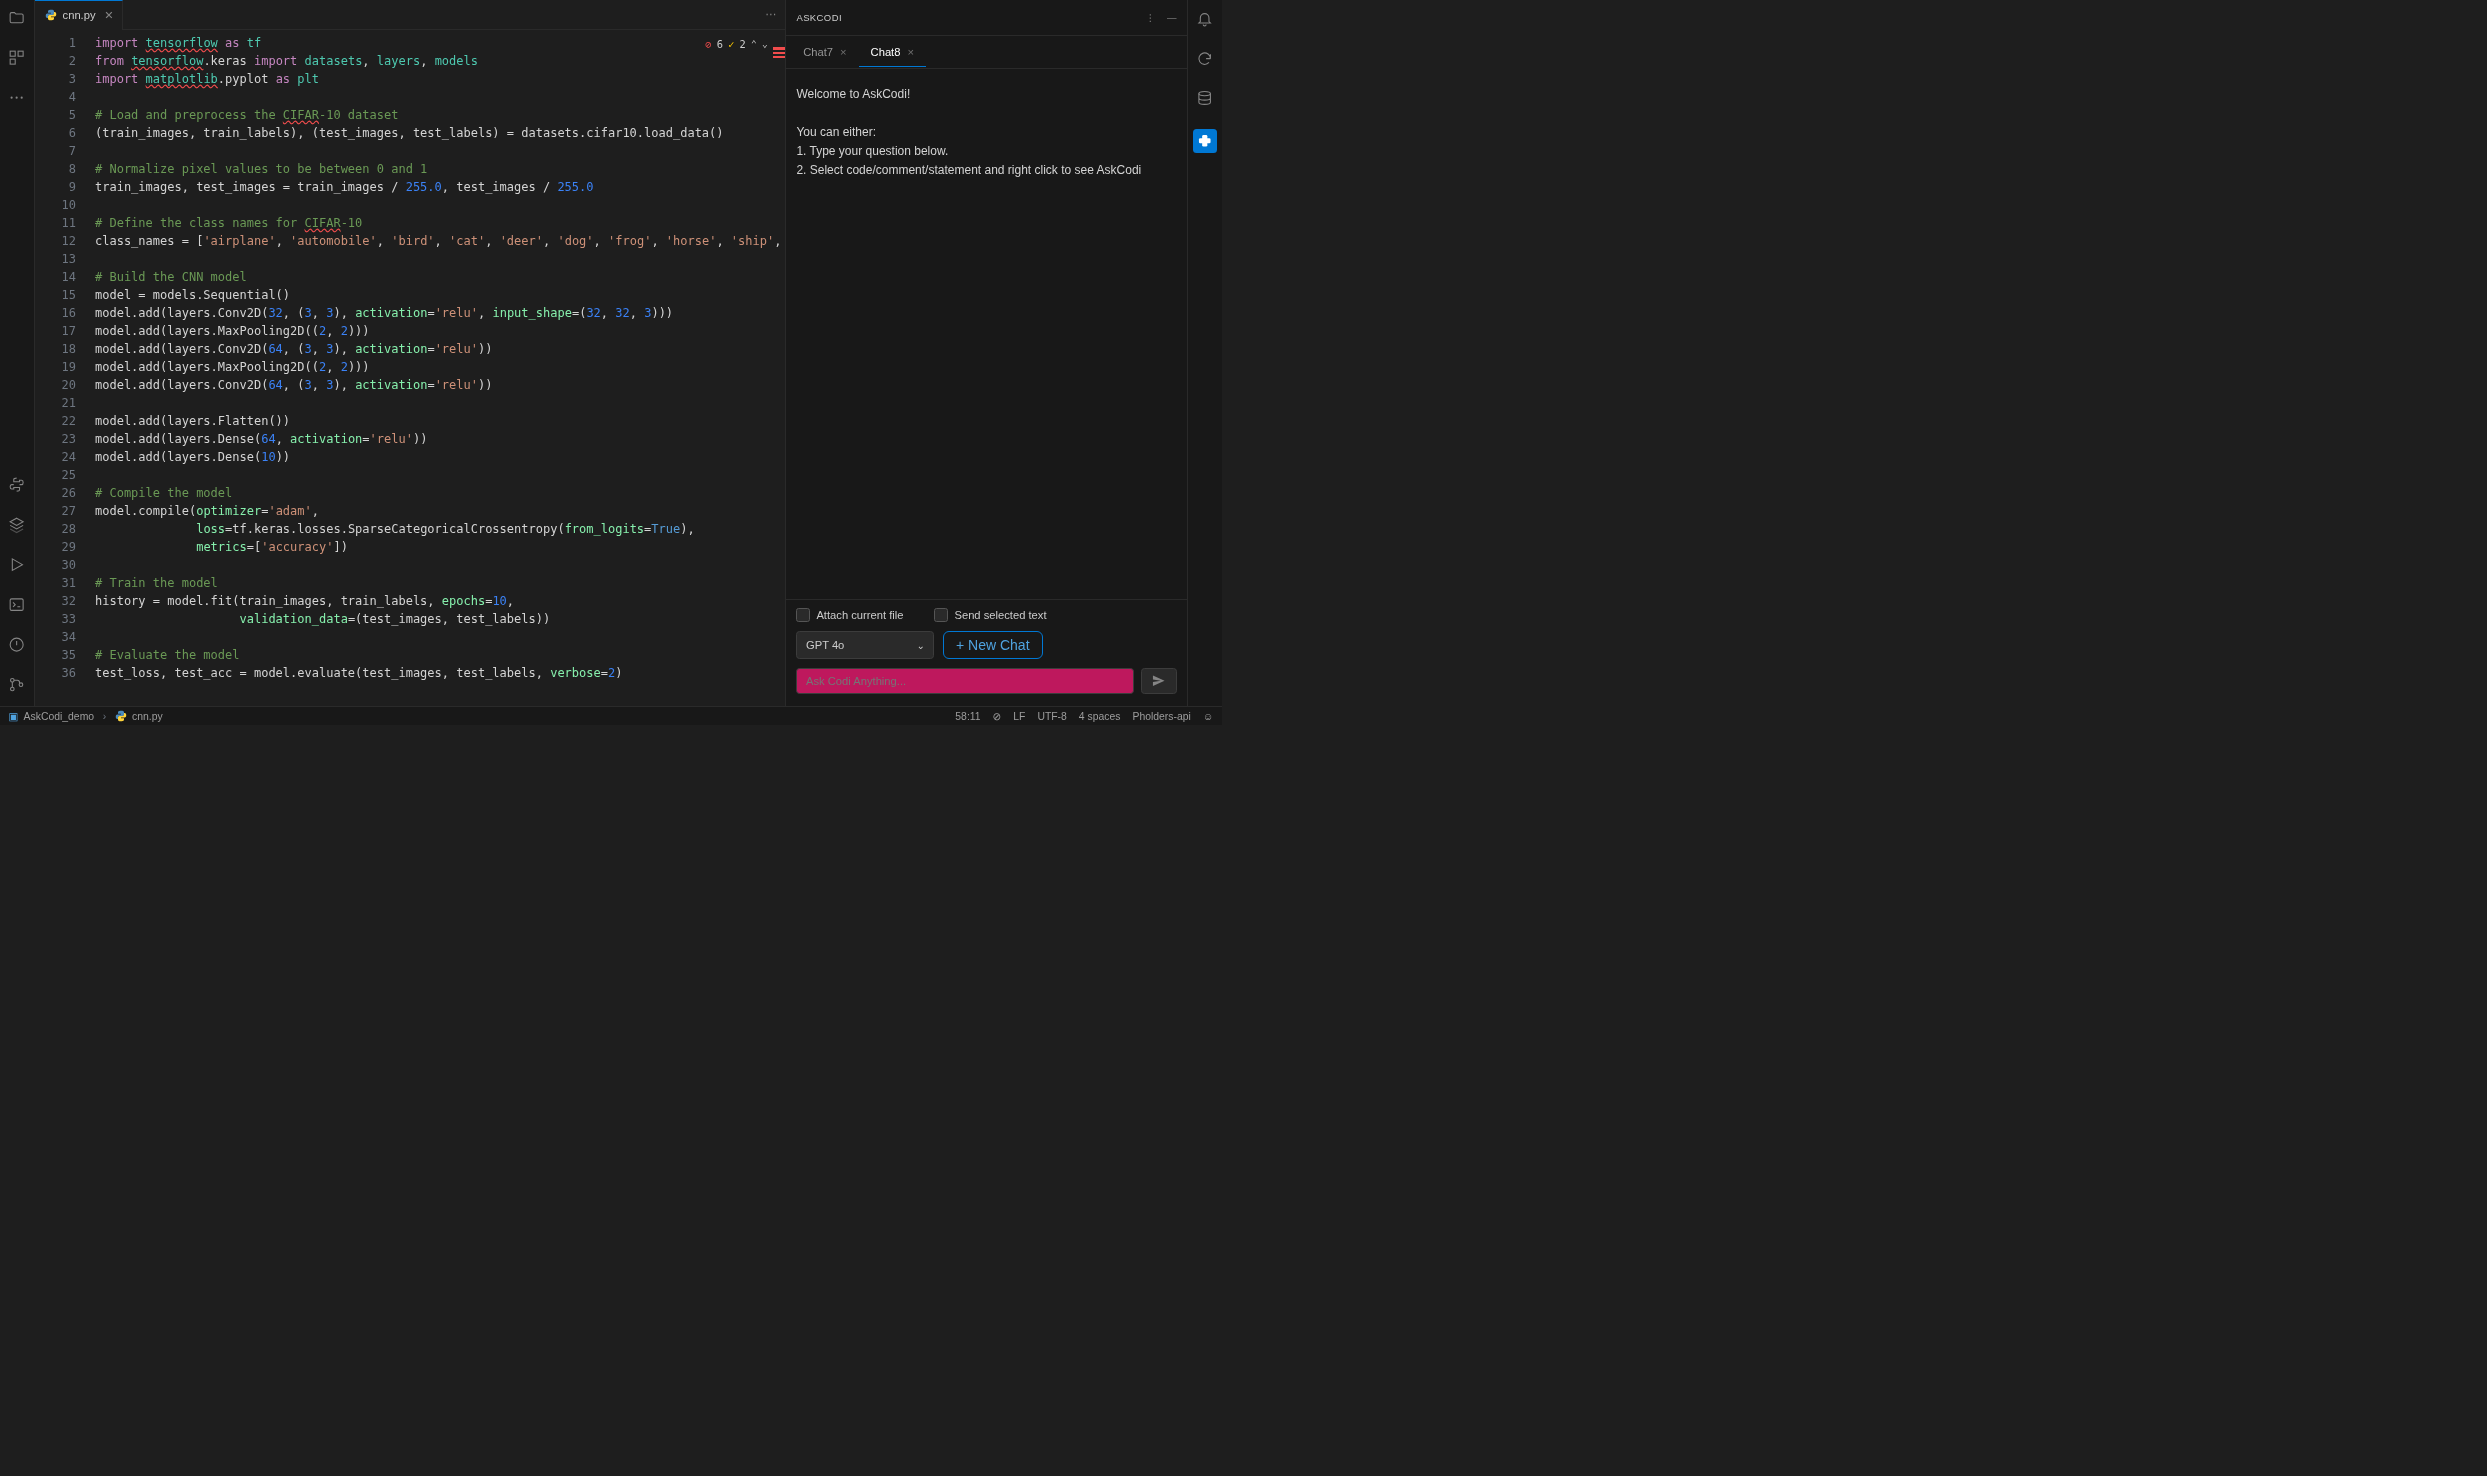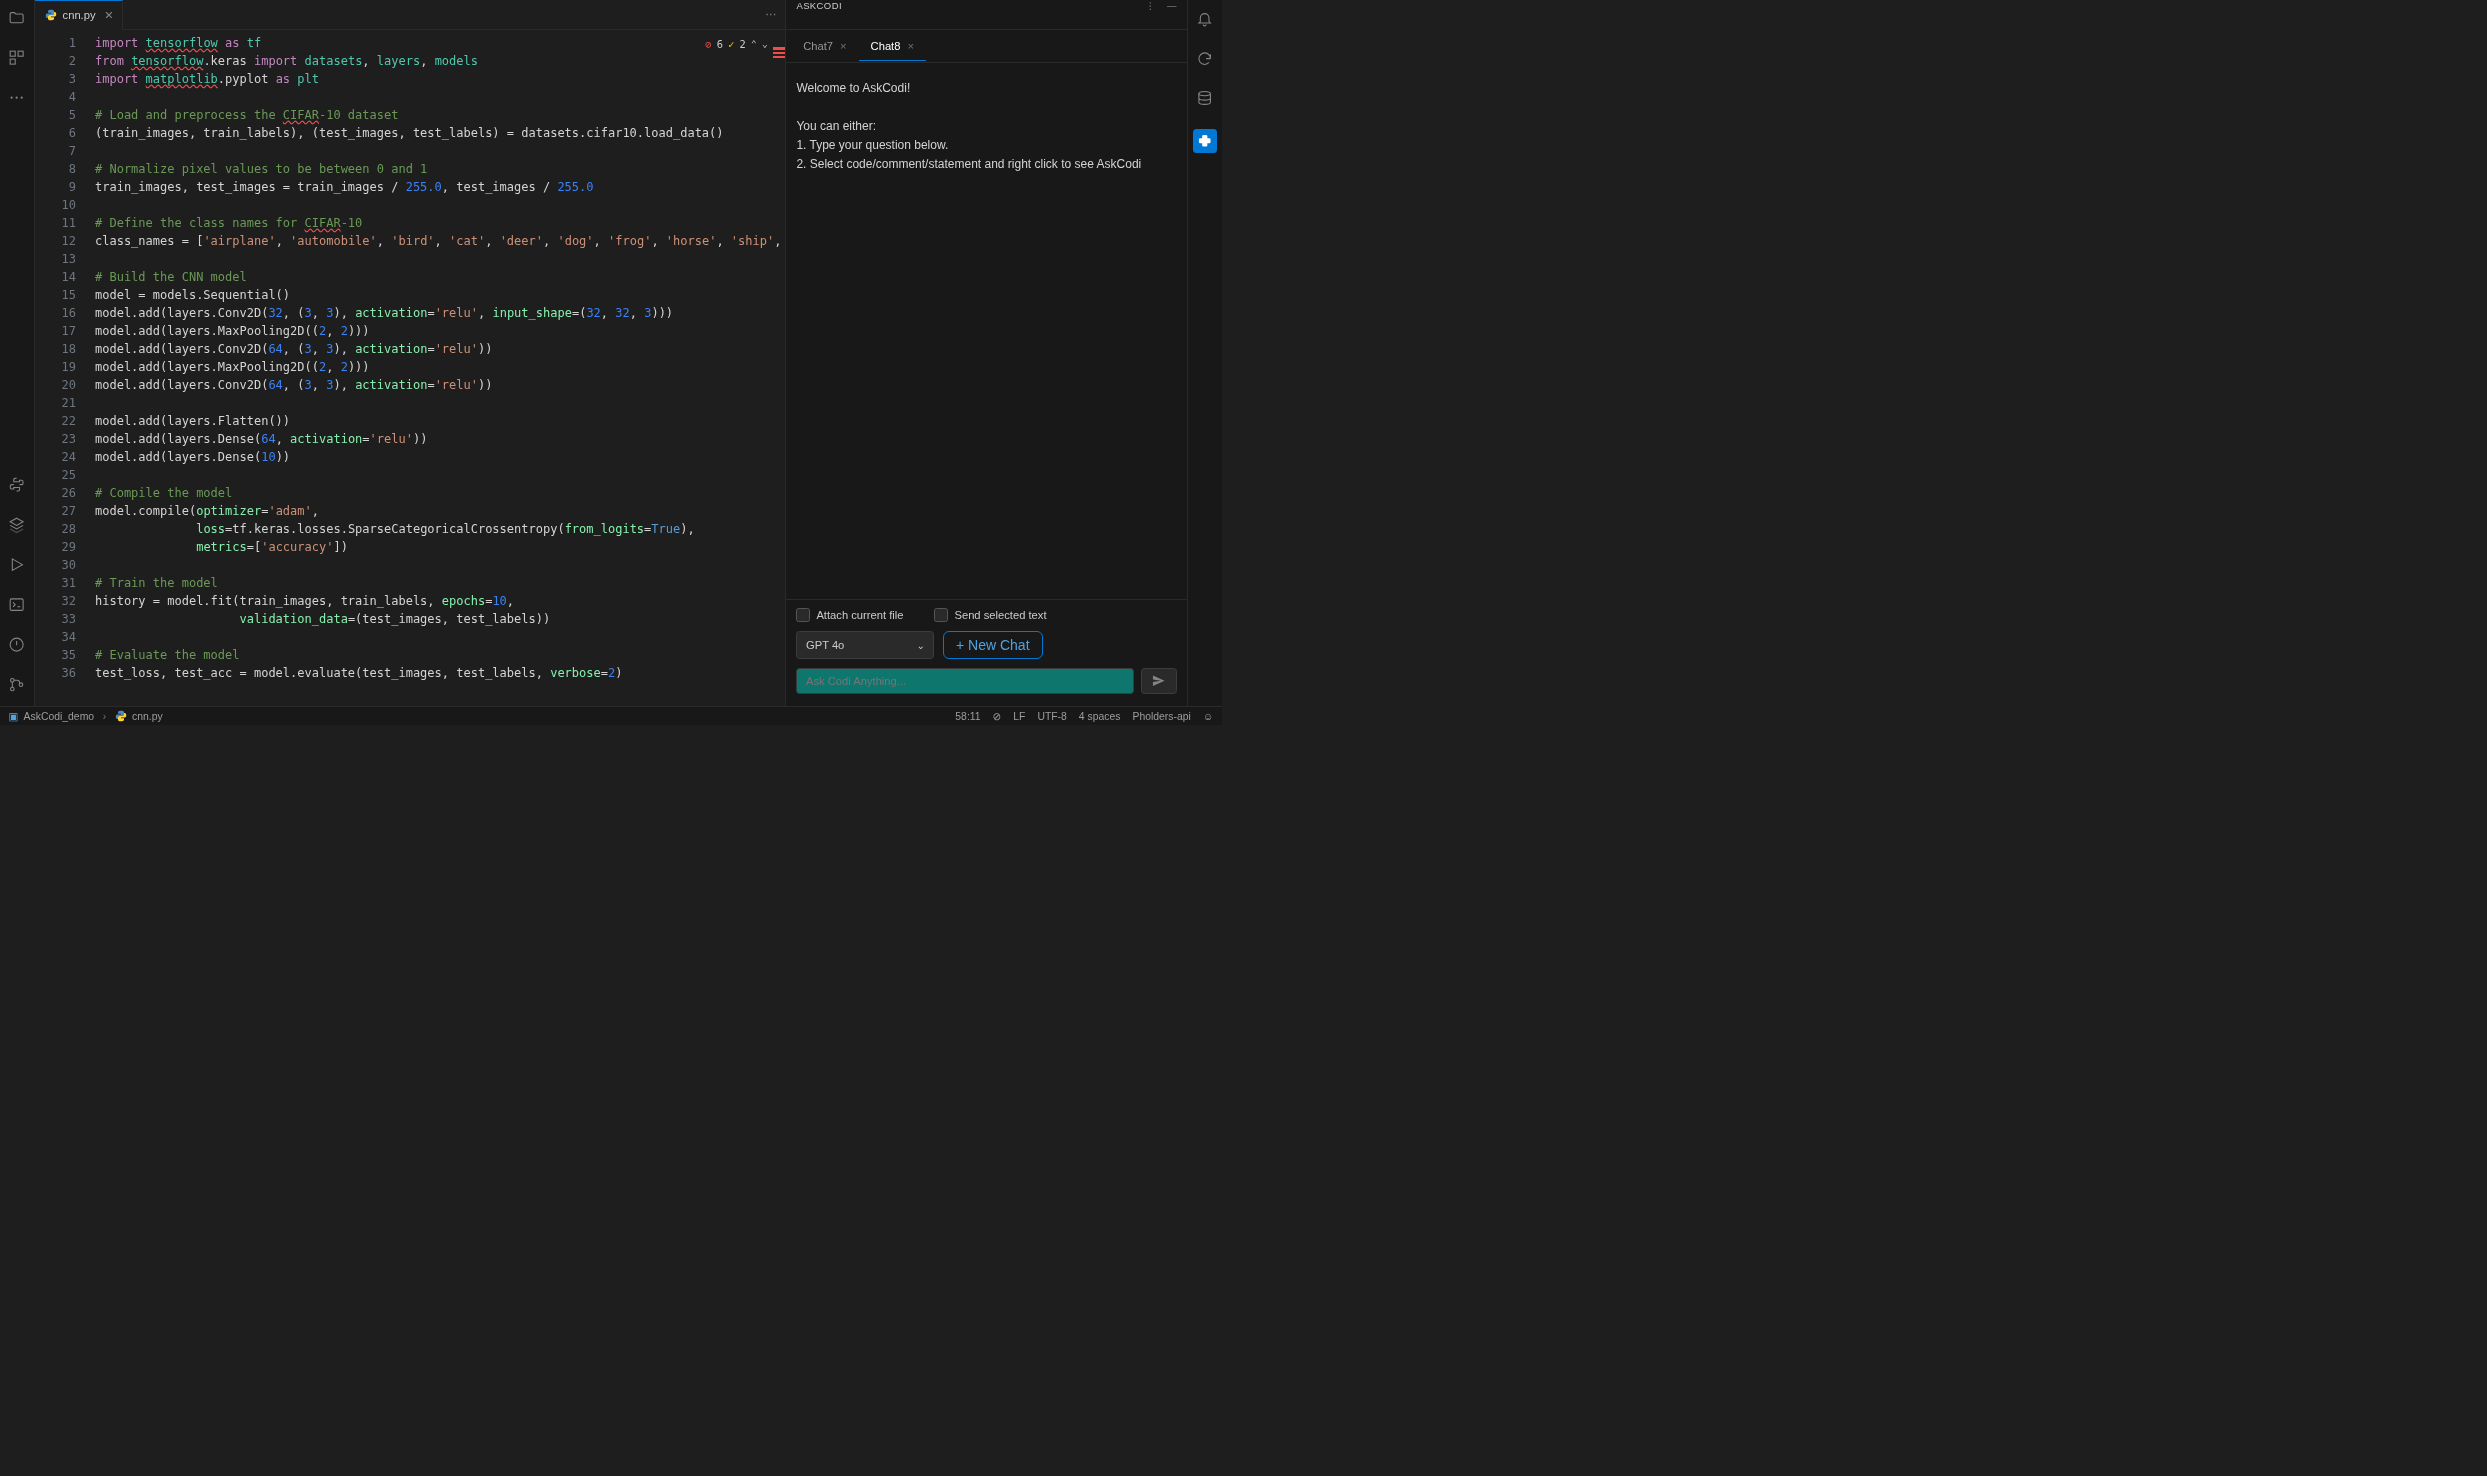--- a/index.html
+++ b/index.html
@@ -133,22 +133,23 @@
 
 
 .askcodi-panel {
   width: 402px;
   background: #181818;
   border-left: 0.9px solid #2a2a2a;
   display: flex;
   flex-direction: column;
 }
 .askcodi-header {
-  height: 30px;
-  display: flex;
+  height: 36px;
+  display: flex;
+  align-items: center;
   padding: 0 10.4px;
   border-bottom: 0.9px solid #2a2a2a;
   font-size: 9.5px;
   text-transform: uppercase;
   color: #cccccc;
 }
 .askcodi-header-actions { margin-left: auto; display: flex; gap: 12px; color: #858585; }
 .askcodi-tabs {
   height: 33px;
   display: flex;
@@ -205,21 +206,21 @@
   border: 0.9px solid #0078d4;
   color: #4fa3e0;
   border-radius: 6px;
   padding: 5.2px 12px;
   font-size: 14px;
   cursor: pointer;
 }
 .input-row { display: flex; gap: 7px; }
 .ask-input {
   flex: 1;
-  background: #0f766e;
+  background: #be185d;
   border: 0.9px solid #3c3c3c;
   border-radius: 3.5px;
   color: #cccccc;
   padding: 6px 8.6px;
   font-size: 11.2px;
 }
 .send-btn {
   width: 36px;
   background: #2a2a2a;
   border: 0.9px solid #3c3c3c;

